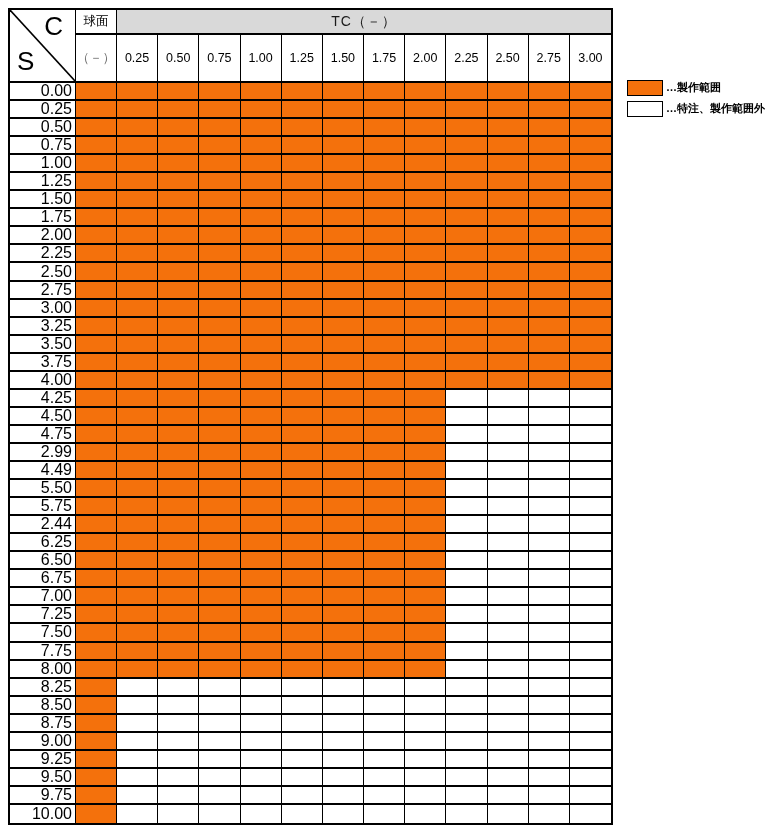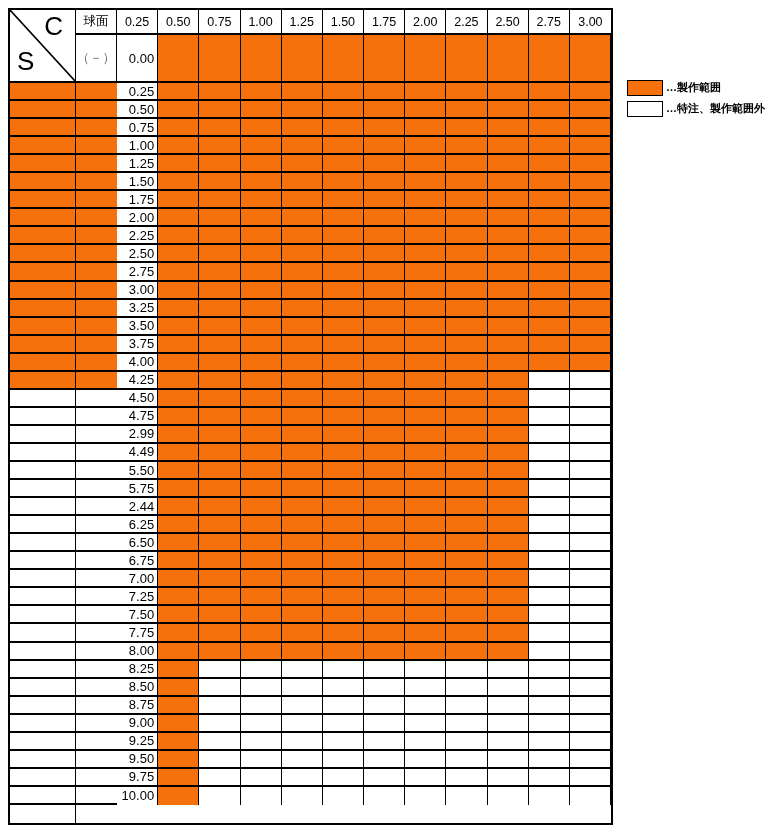--- a/index.html
+++ b/index.html
@@ -75,21 +75,21 @@
     grid-column: 2; grid-row: 2;
     font-size: 13px;
     color: #6e6e6e;
     background: #fff;
   }
   .tc-col-h { font-size: 12.5px; background: #fff; }
 
   .row-label {
     justify-content: flex-end;
     padding-right: 3px;
-    font-size: 13px;
+    font-size: 16px;
     background: #fff;
   }
   .data.orange { background: var(--orange, #F4710C); }
   .data.white  { background: #ffffff; }
 
   
   .legend {
     position: absolute;
     left: 627px;
     top: 80px;
@@ -126,20 +126,21 @@
     <div class="cell corner">
       <svg viewBox="0 0 66 73" preserveAspectRatio="none">
         <line x1="0" y1="0" x2="66" y2="73" stroke="#000" stroke-width="1.6"></line>
       </svg>
       <span class="c-label">C</span>
       <span class="s-label">S</span>
     </div>
 
     <div class="cell sphere-h">球面</div>
 
+    <div class="cell tc-h last-col">TC（－）</div>
 
     <div class="cell sphere-sub">（－）</div>
 
   <div class="cell tc-col-h">0.25</div>
       <div class="cell tc-col-h">0.50</div>
       <div class="cell tc-col-h">0.75</div>
       <div class="cell tc-col-h">1.00</div>
       <div class="cell tc-col-h">1.25</div>
       <div class="cell tc-col-h">1.50</div>
       <div class="cell tc-col-h">1.75</div>

